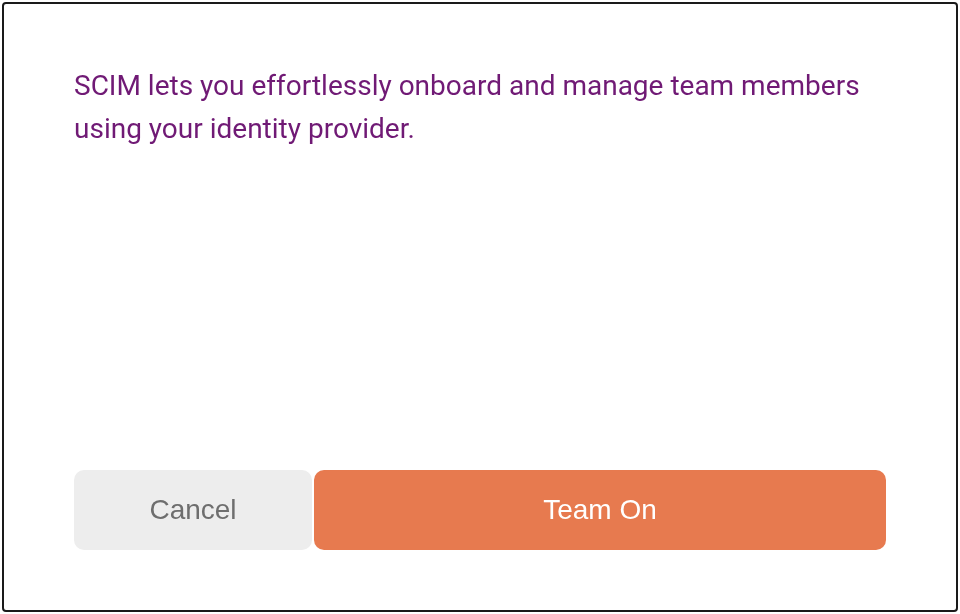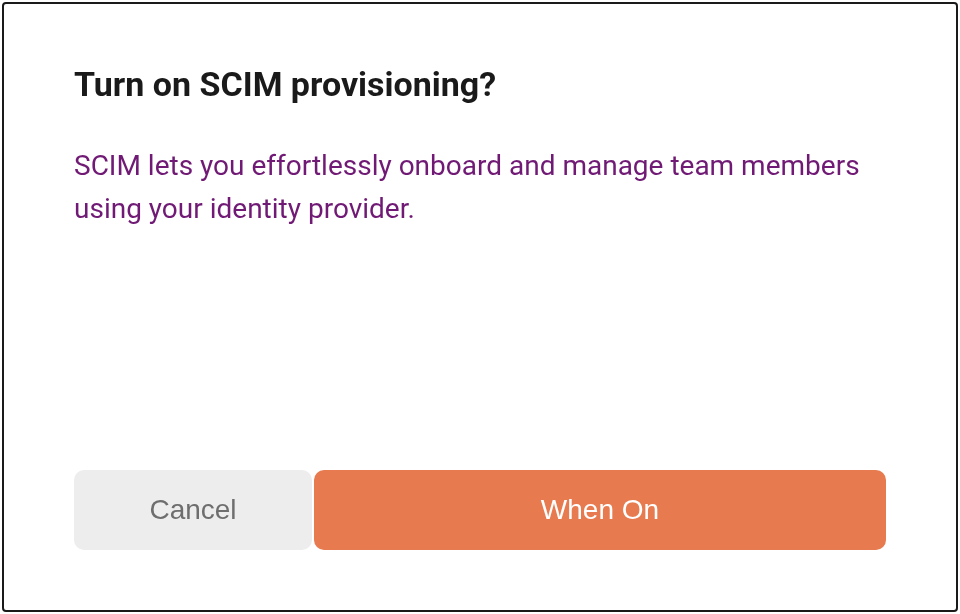--- a/index.html
+++ b/index.html
@@ -66,21 +66,20 @@
     .btn-primary {
       background: #e77a4f;
       color: #ffffff;
       flex: 1;
     }
   </style>
 </head>
 <body>
 
 <div class="dialog">
-  <h1 class="dialog-title">Turn on SCIM provisioning?</h1>
   <div class="dialog-body">
     <p>SCIM lets you effortlessly onboard and manage team members using your identity provider.</p>
   </div>
   <div class="dialog-actions">
     <button class="btn btn-cancel">Cancel</button>
-    <button class="btn btn-primary">When On</button>
+    <button class="btn btn-primary">Team On</button>
   </div>
 </div>
 
 </body></html>

